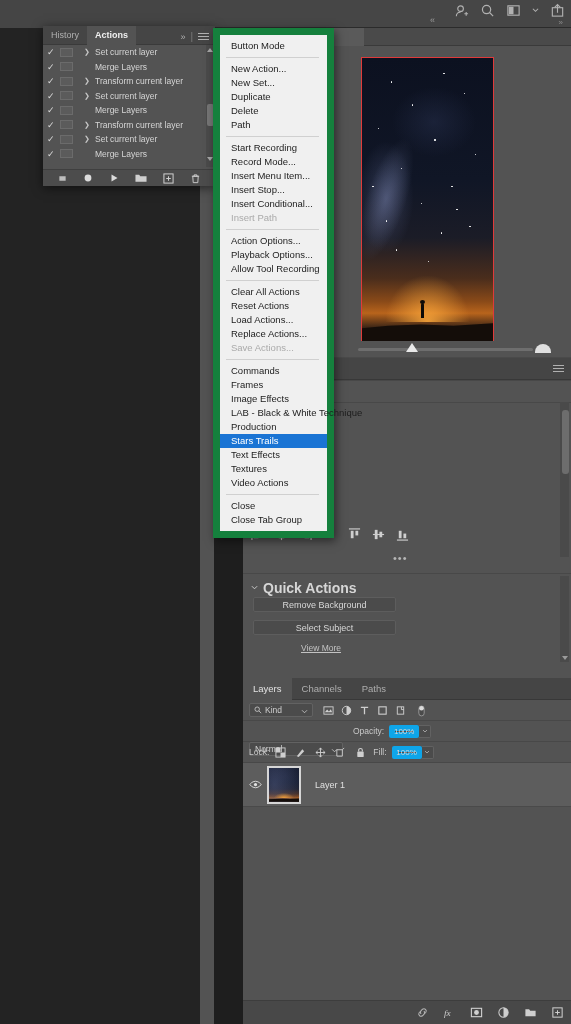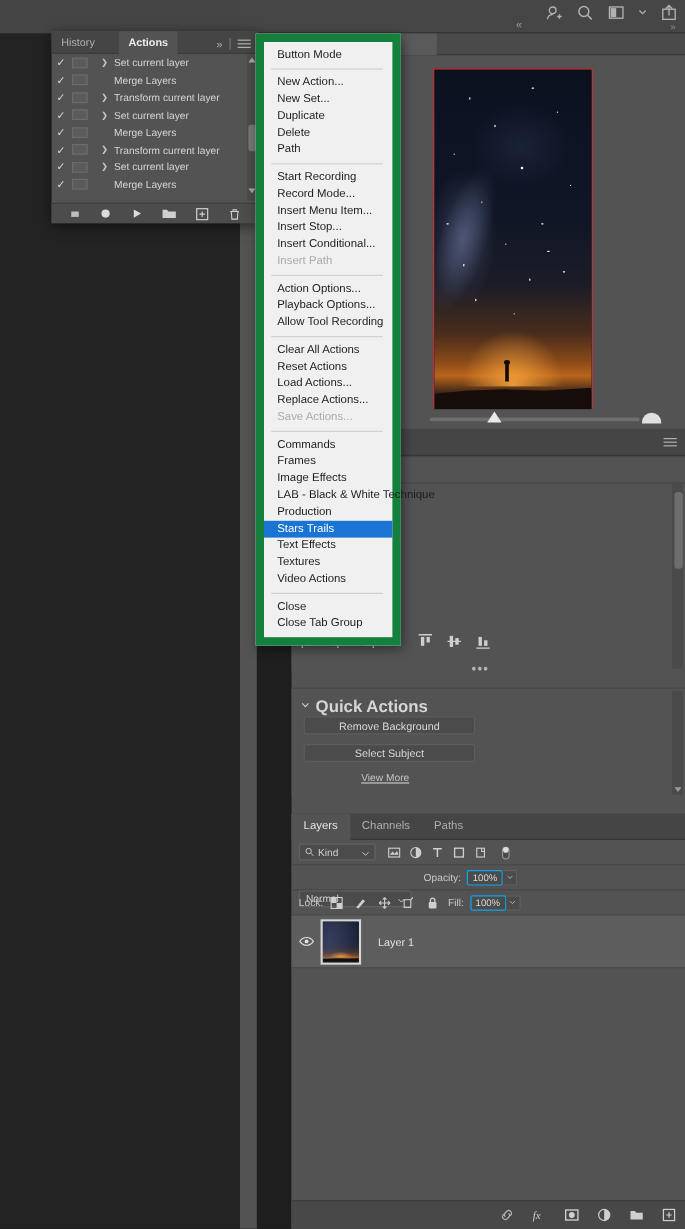--- a/index.html
+++ b/index.html
@@ -211,21 +211,21 @@
   .kind-select .cv { position:absolute; right:4px; top:5px; }
   .filter-icons { display:flex; align-items:center; gap:7px; margin-left:10px; }
   .blend-select {
     width:94px; height:14px; background:#4b4b4b; border:1px solid #626262;
     border-radius:2px; display:flex; align-items:center; padding:0 5px;
     font-size:8.5px; color:#d2d2d2; position:relative;margin-top:36px;
   }
   .blend-select .cv { position:absolute; right:4px; top:5px; }
   .lbl { font-size:8.5px; color:#c9c9c9; }
   .numbox {
-    width:30px; height:13px; background:#4b4b4b; border:1px solid #0ea5e9;
+    width:30px; height:13px; background:#4b4b4b; border:6px solid #0ea5e9;
     font-size:8px; color:#d8d8d8; display:flex; align-items:center;
     justify-content:center; border-radius:2px;
   }
   .numbox-cv {
     width:12px; height:13px; background:#4b4b4b; border:1px solid #626262;
     border-left:none; display:flex; align-items:center; justify-content:center;
     border-radius:0 2px 2px 0;
   }
   .lock-icons { display:flex; align-items:center; gap:9px; margin-left:6px; }
 
@@ -249,21 +249,21 @@
     gap:14px; padding-right:12px;
   }
 
   
   .actpanel {
     position:absolute; left:43px; top:26px; width:172px; height:160px;
     background:#535353; box-shadow:0 2px 10px rgba(0,0,0,.55);
   }
   .act-head {
     height:19px; background:#454545; display:flex; align-items:center;
-    position:relative; border-bottom:1px solid #3a3a3a;gap:12px;
+    position:relative; border-bottom:1px solid #3a3a3a;
   }
   .act-tab {
     height:19px; padding:0 8px; display:flex; align-items:center;
     font-size:9px; color:#b0b0b0;
   }
   .act-tab.active { background:#535353; color:#efefef; font-weight:bold; }
   .act-head-right {
     position:absolute; right:6px; top:5px; display:flex; align-items:center; gap:5px;
   }
   .act-rows { position:relative; }

